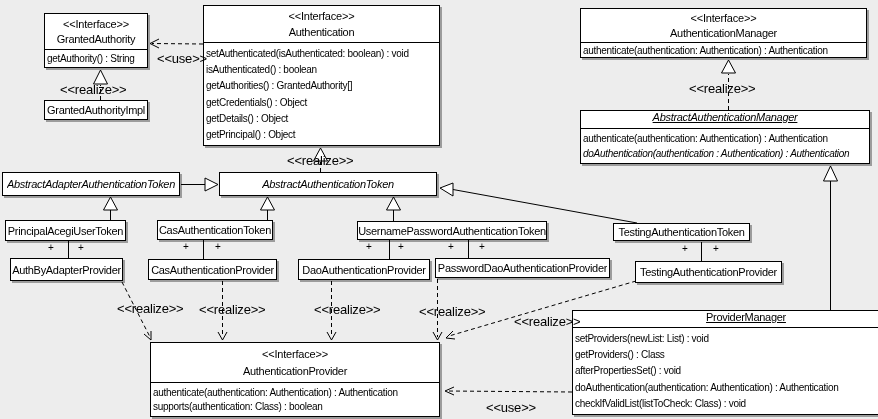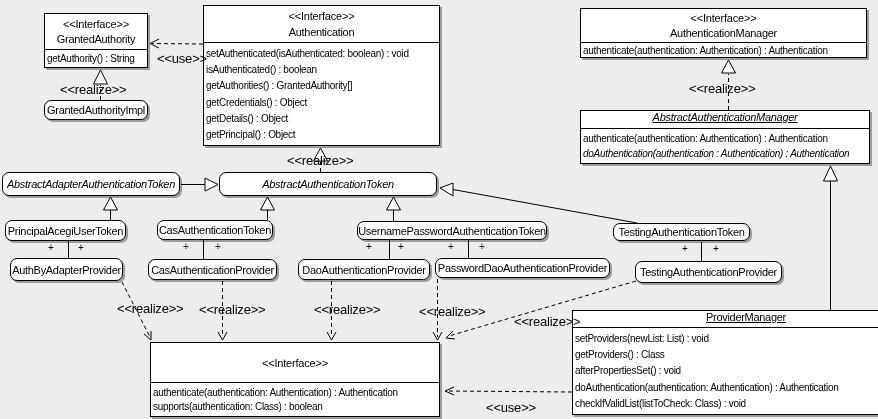--- a/index.html
+++ b/index.html
@@ -8,21 +8,21 @@
   .box{position:absolute;background:#fff;border:1px solid #000;box-sizing:border-box;
        box-shadow:2px 2px 0 #9c9c9c;}
   .hdr{border-bottom:1px solid #000;text-align:center;display:flex;flex-direction:column;
        justify-content:space-evenly;box-sizing:border-box;}
   .hdr1{text-align:center;display:flex;flex-direction:column;justify-content:flex-start;
         border-bottom:1px solid #000;box-sizing:border-box;text-decoration:underline;}
   .cname{font-size:11px;letter-spacing:-0.3px;white-space:nowrap;overflow:hidden;}
   .stereo{font-size:11px;letter-spacing:-0.2px;white-space:nowrap;}
   .methods{display:flex;flex-direction:column;justify-content:space-evenly;overflow:hidden;}
   .m{font-size:10px;letter-spacing:-0.3px;white-space:nowrap;overflow:hidden;padding-left:2px;}
-  .nameonly{display:flex;align-items:center;justify-content:center;border-radius:7px;}
+  .nameonly{display:flex;align-items:center;justify-content:center;}
   .it{font-style:italic;}
   .elabel{position:absolute;font-size:13px;letter-spacing:-0.2px;white-space:nowrap;}
   .plus{position:absolute;font-size:10px;}
   svg.wires{position:absolute;left:0;top:0;pointer-events:none;}
   svg .solid{stroke:#000;stroke-width:1;fill:none;}
   svg .dash{stroke:#000;stroke-width:1;fill:none;stroke-dasharray:4 3;}
   svg .tri{fill:#fff;stroke:#000;stroke-width:1;}
 </style>
 </head>
 <body>
@@ -118,20 +118,21 @@
     <div class="cname">PasswordDaoAuthenticationProvider</div>
   </div>
 
   <div class="box nameonly" style="left:635px;top:261px;width:147px;height:22px">
     <div class="cname">TestingAuthenticationProvider</div>
   </div>
 
   <div class="box" style="left:150px;top:342px;width:290px;height:75px">
     <div class="hdr" style="height:40px">
       <div class="stereo">&lt;&lt;Interface&gt;&gt;</div>
+      <div class="cname">AuthenticationProvider</div>
     </div>
     <div class="methods" style="height:33px">
       <div class="m">authenticate(authentication: Authentication) : Authentication</div>
       <div class="m">supports(authentication: Class) : boolean</div>
     </div>
   </div>
 
   <div class="box" style="left:572px;top:310px;width:348px;height:105px">
     <div class="hdr1" style="height:17px">
       <div class="cname">ProviderManager</div>

